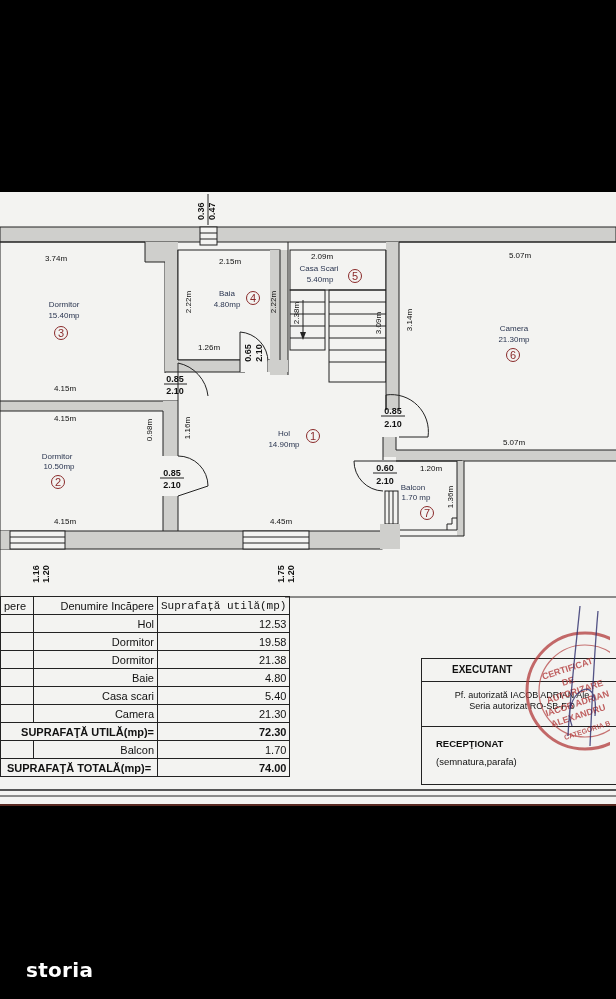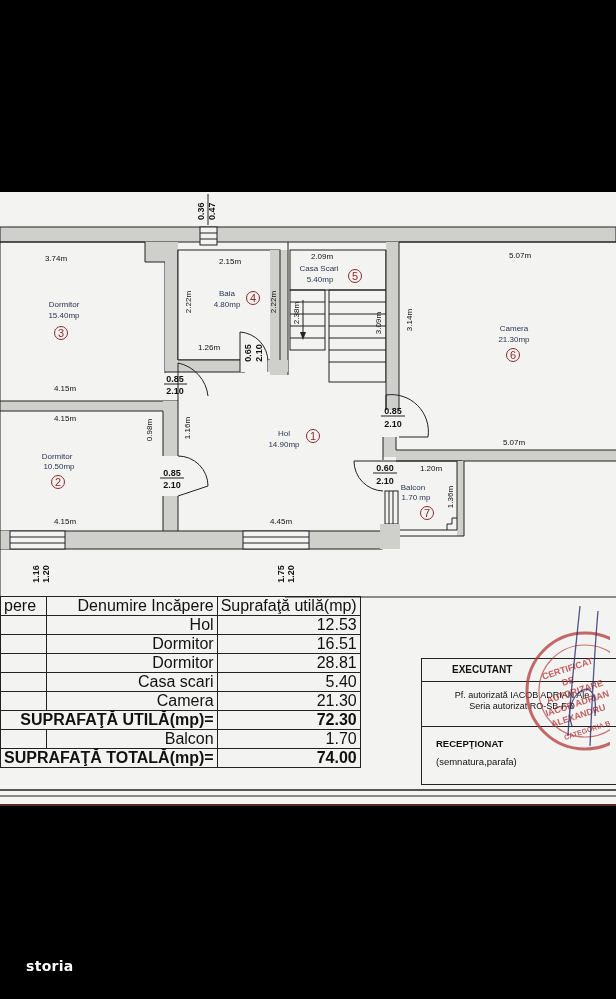--- a/index.html
+++ b/index.html
@@ -3,32 +3,32 @@
 <meta charset="utf-8">
 <style>
   html,body{margin:0;padding:0;background:#000;}
   body{width:616px;height:999px;position:relative;overflow:hidden;font-family:"Liberation Sans",sans-serif;}
   .paper{position:absolute;left:0;top:192px;width:616px;height:614px;background:#f3f3f1;}
   svg text{font-family:"Liberation Sans",sans-serif;}
   .lbl{font-size:8px;fill:#111;}
   .room{font-size:8px;fill:#2a3550;}
   .num{font-size:11px;fill:#8a2a2a;}
   .frac{font-size:9px;fill:#111;font-weight:bold;}
-  .tbl{position:absolute;left:0;top:596px;border-collapse:collapse;font-family:"Liberation Sans",sans-serif;font-size:16px;color:#111;}
+  .tbl{position:absolute;left:0;top:596px;border-collapse:collapse;font-family:"Liberation Sans",sans-serif;font-size:11px;color:#111;}
   .tbl td{border:1px solid #222;height:17px;padding:0 3px;text-align:right;white-space:nowrap;}
   .tbl .c0{width:26px;text-align:left;}
   .tbl .c1{width:117px;}
-  .tbl .c2{width:116px;}
+  .tbl .c2{width:116px;font-family:Liberation Mono, monospace;}
   .tbl .bold{font-weight:bold;}
   .exec{position:absolute;left:421px;top:658px;width:200px;height:125px;border:1px solid #222;font-size:10px;color:#111;}
   .exec .row1{height:22px;border-bottom:1px solid #222;line-height:22px;padding-left:30px;font-weight:bold;}
   .exec .row2{height:36px;border-bottom:1px solid #222;text-align:center;padding-top:8px;font-size:9px;line-height:11px;}
   .exec .row3{padding-left:14px;padding-top:8px;line-height:18px;font-size:9.5px;}
   .stamp{position:absolute;left:510px;top:606px;width:100px;height:150px;}
-  .logo{position:absolute;left:26px;top:958px;color:#fff;font-family:"DejaVu Sans",sans-serif;font-weight:bold;font-size:14px;letter-spacing:0.3px;}
+  .logo{position:absolute;left:26px;top:958px;color:#fff;font-family:"DejaVu Sans",sans-serif;font-weight:bold;font-size:20px;letter-spacing:0.3px;}
 </style>
 </head>
 <body>
 
 <div class="paper">
   <svg width="616" height="614" viewBox="0 192 616 614" xmlns="http://www.w3.org/2000/svg">
 
     <line x1="208" y1="194" x2="208" y2="225" stroke="#222" stroke-width="1"></line>
     <text class="frac" x="204" y="220" transform="rotate(-90 204 220)">0.36</text>
     <text class="frac" x="215" y="220" transform="rotate(-90 215 220)">0.47</text>
@@ -219,26 +219,31 @@
     <td class="c2">Suprafaţă utilă(mp)</td>
   </tr>
   <tr>
         <td class="c0"></td>
         <td>Hol</td>
         <td>12.53</td>
       </tr>
   <tr>
         <td class="c0"></td>
         <td>Dormitor</td>
-        <td>16.51</td>
+        <td>19.58</td>
       </tr>
   <tr>
         <td class="c0"></td>
         <td>Dormitor</td>
-        <td>28.81</td>
+        <td>21.38</td>
+      </tr>
+  <tr>
+        <td class="c0"></td>
+        <td>Baie</td>
+        <td>4.80</td>
       </tr>
   <tr>
         <td class="c0"></td>
         <td>Casa scari</td>
         <td>5.40</td>
       </tr>
   <tr>
         <td class="c0"></td>
         <td>Camera</td>
         <td>21.30</td>

